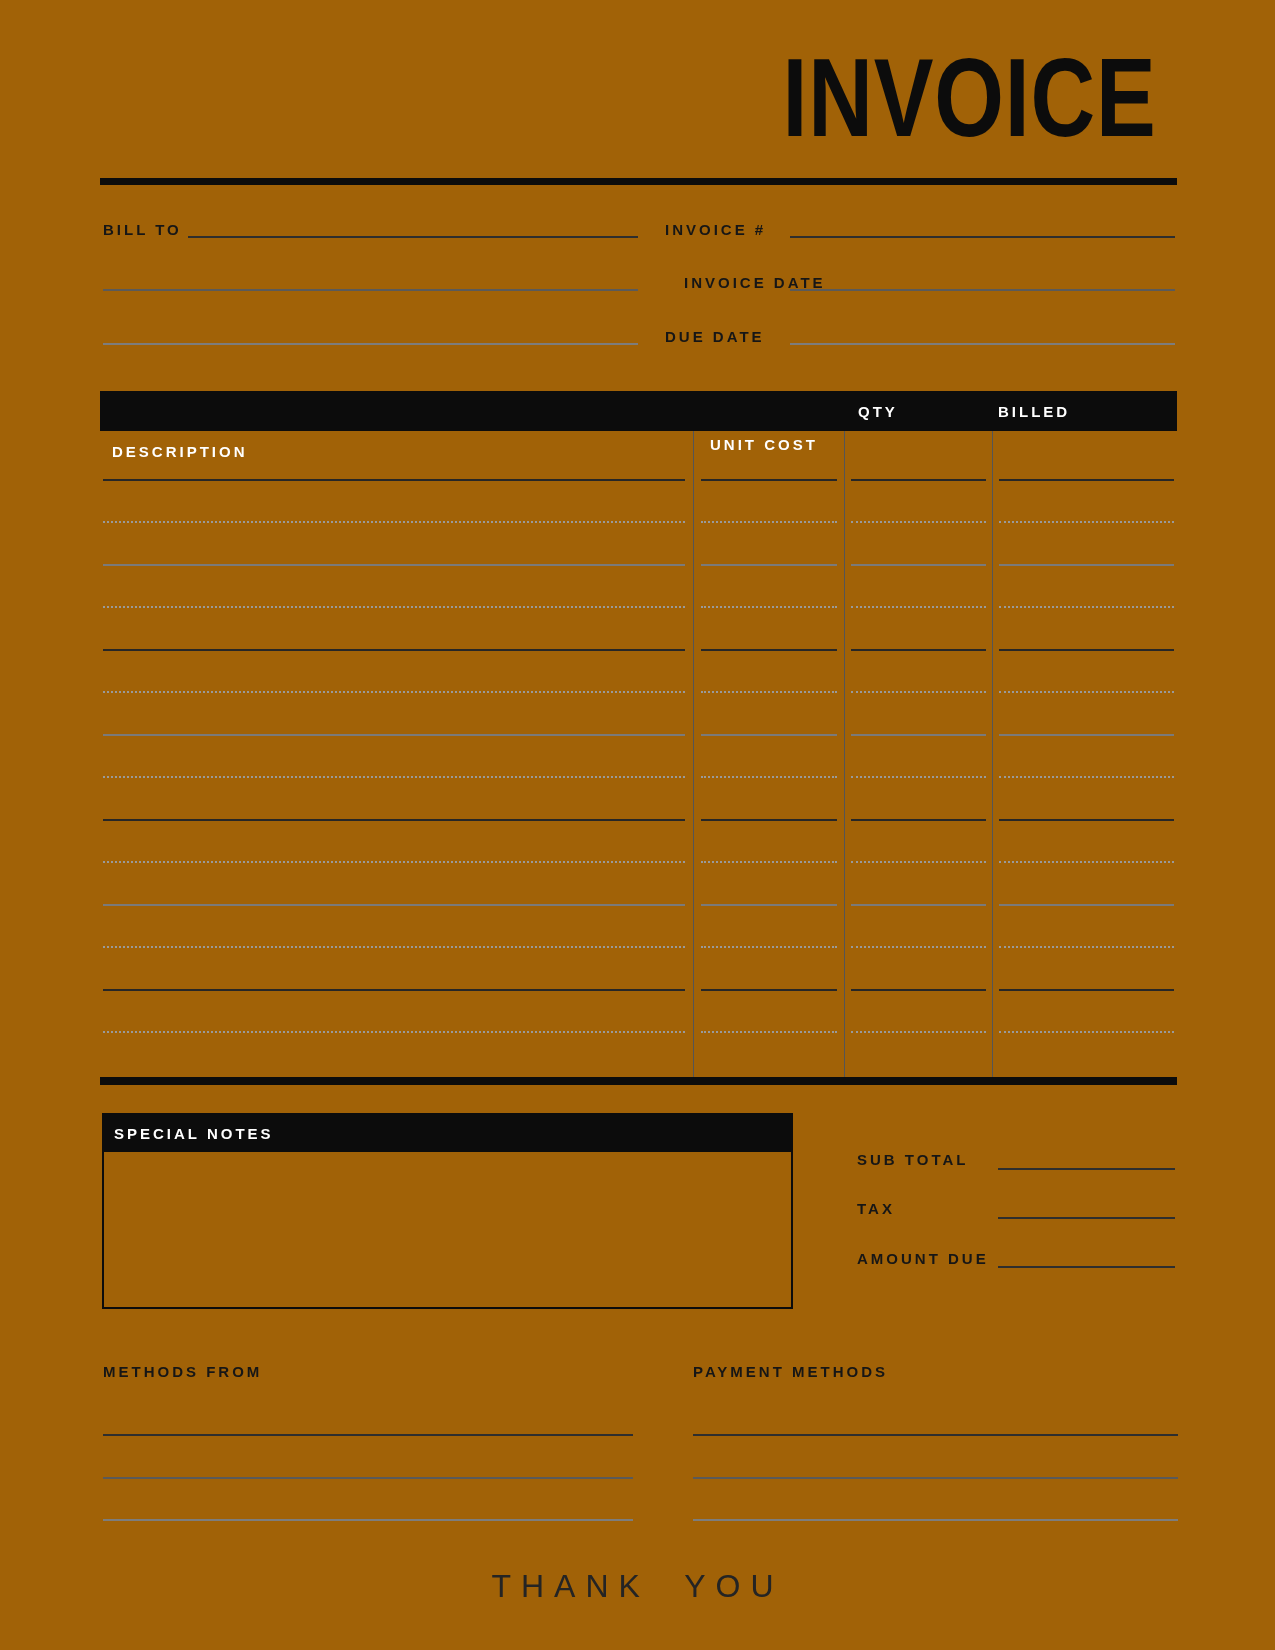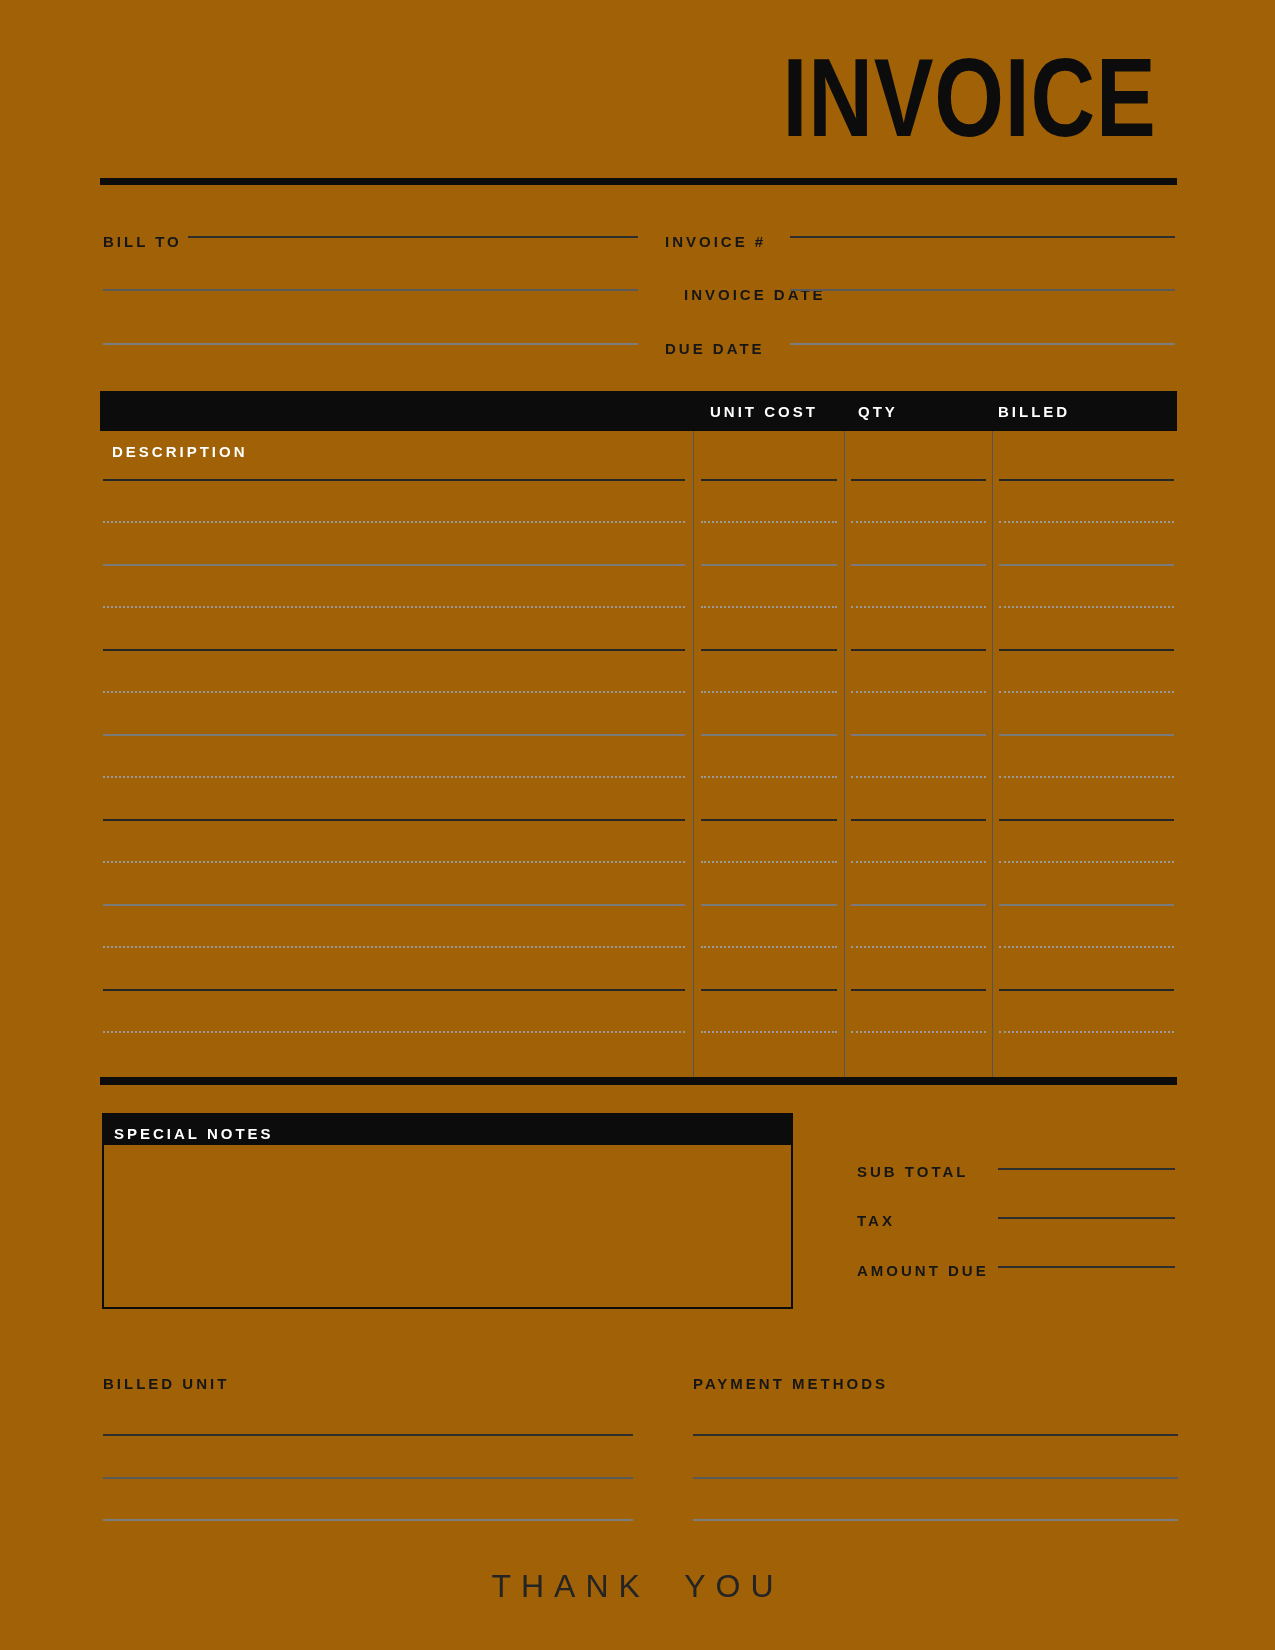--- a/index.html
+++ b/index.html
@@ -8,41 +8,41 @@
     font-family:"Liberation Sans","DejaVu Sans",sans-serif;color:#141414;
   }
   
   .invoice-title{
     position:absolute;top:42px;right:118px;
     font-size:112px;font-weight:800;letter-spacing:1px;line-height:112px;color:#0c0c0c;
     transform:scaleX(0.80);transform-origin:100% 50%;white-space:nowrap;
   }
   .rule-thick{position:absolute;left:100px;width:1077px;height:7px;background:#0c0c0c;}
   
-  .lbl{position:absolute;font-size:15px;font-weight:700;letter-spacing:3px;color:#161616;white-space:nowrap;line-height:16px;margin-top:12px;}
+  .lbl{position:absolute;font-size:15px;font-weight:700;letter-spacing:3px;color:#161616;white-space:nowrap;line-height:16px;}
   .wline{position:absolute;height:0;border-top:2px solid #2e2e2e;}
   .wline.g1{border-top-color:#5a5a5a;}
   .wline.g2{border-top-color:#7d7d7d;}
   
   .table-header{
     position:absolute;left:100px;top:391px;width:1077px;height:40px;background:#0c0c0c;
   }
   .table-header .col-lbl{position:absolute;top:12px;font-size:15px;font-weight:700;letter-spacing:3px;color:#ffffff;white-space:nowrap;}
   .table-body{
     position:absolute;left:100px;top:431px;width:1077px;height:646px;
     border-bottom:8px solid #0c0c0c;
   }
   .col-divider{position:absolute;top:0;bottom:0;width:1px;background:#555;}
   .row-line{position:absolute;height:0;}
   .row-line.solid-dark{border-top:2px solid #262626;}
   .row-line.solid-gray{border-top:2px solid #7a7a7a;}
   .row-line.dotted{border-top:2px dotted #9a9a9a;}
   
   .notes-box{position:absolute;left:102px;top:1113px;width:691px;height:196px;border:2px solid #0c0c0c;box-sizing:border-box;}
-  .notes-header{position:absolute;left:-2px;top:-2px;width:691px;height:32px;background:#0c0c0c;}
+  .notes-header{position:absolute;left:-2px;top:-2px;width:691px;height:39px;background:#0c0c0c;}
   .notes-header .lbl-in{position:absolute;left:12px;top:12px;font-size:15px;font-weight:700;letter-spacing:3px;color:#ffffff;white-space:nowrap;}
   .notes-content{position:absolute;left:8px;top:45px;right:8px;bottom:6px;font-size:14px;}
   
   .thank-you{
     position:absolute;left:0;right:0;top:1568px;text-align:center;
     font-size:32px;font-weight:300;letter-spacing:10px;word-spacing:16px;color:#242424;white-space:nowrap;
   }
 </style>
 </head>
 <body>
@@ -61,21 +61,21 @@
   <div class="wline" style="left:790px;top:236px;width:385px;"></div>
 
   <div class="lbl" style="left:684px;top:275px;">INVOICE DATE</div>
   <div class="wline g1" style="left:790px;top:289px;width:385px;"></div>
 
   <div class="lbl" style="left:665px;top:329px;">DUE DATE</div>
   <div class="wline g2" style="left:790px;top:343px;width:385px;"></div>
 
   <div class="table-header">
     <div class="col-lbl" style="left:12px;margin-top:40px;">DESCRIPTION</div>
-    <div class="col-lbl" style="left:610px;">UNIT COST</div>
+    <div class="col-lbl" style="left:610px;margin-top:33px;">UNIT COST</div>
     <div class="col-lbl" style="left:758px;">QTY</div>
     <div class="col-lbl" style="left:898px;">BILLED</div>
   </div>
 
   <div class="table-body">
     <div class="col-divider" style="left:593px;"></div>
     <div class="col-divider" style="left:744px;"></div>
     <div class="col-divider" style="left:892px;"></div>
 
   <div class="row-line solid-dark" style="left: 3px; top: 48px; width: 582px;"></div>
@@ -145,21 +145,21 @@
 
   <div class="lbl" style="left:857px;top:1152px;">SUB TOTAL</div>
   <div class="wline" style="left:998px;top:1168px;width:177px;"></div>
 
   <div class="lbl" style="left:857px;top:1201px;">TAX</div>
   <div class="wline" style="left:998px;top:1217px;width:177px;"></div>
 
   <div class="lbl" style="left:857px;top:1251px;">AMOUNT DUE</div>
   <div class="wline" style="left:998px;top:1266px;width:177px;"></div>
 
-  <div class="lbl" style="left:103px;top:1364px;">BILLED UNIT</div>
+  <div class="lbl" style="left:103px;top:1364px;">METHODS FROM</div>
   <div class="wline" style="left:103px;top:1434px;width:530px;"></div>
   <div class="wline g1" style="left:103px;top:1477px;width:530px;"></div>
   <div class="wline g2" style="left:103px;top:1519px;width:530px;"></div>
 
   <div class="lbl" style="left:693px;top:1364px;">PAYMENT METHODS</div>
   <div class="wline" style="left:693px;top:1434px;width:485px;"></div>
   <div class="wline g1" style="left:693px;top:1477px;width:485px;"></div>
   <div class="wline g2" style="left:693px;top:1519px;width:485px;"></div>
 
   <div class="thank-you">THANK YOU</div>

